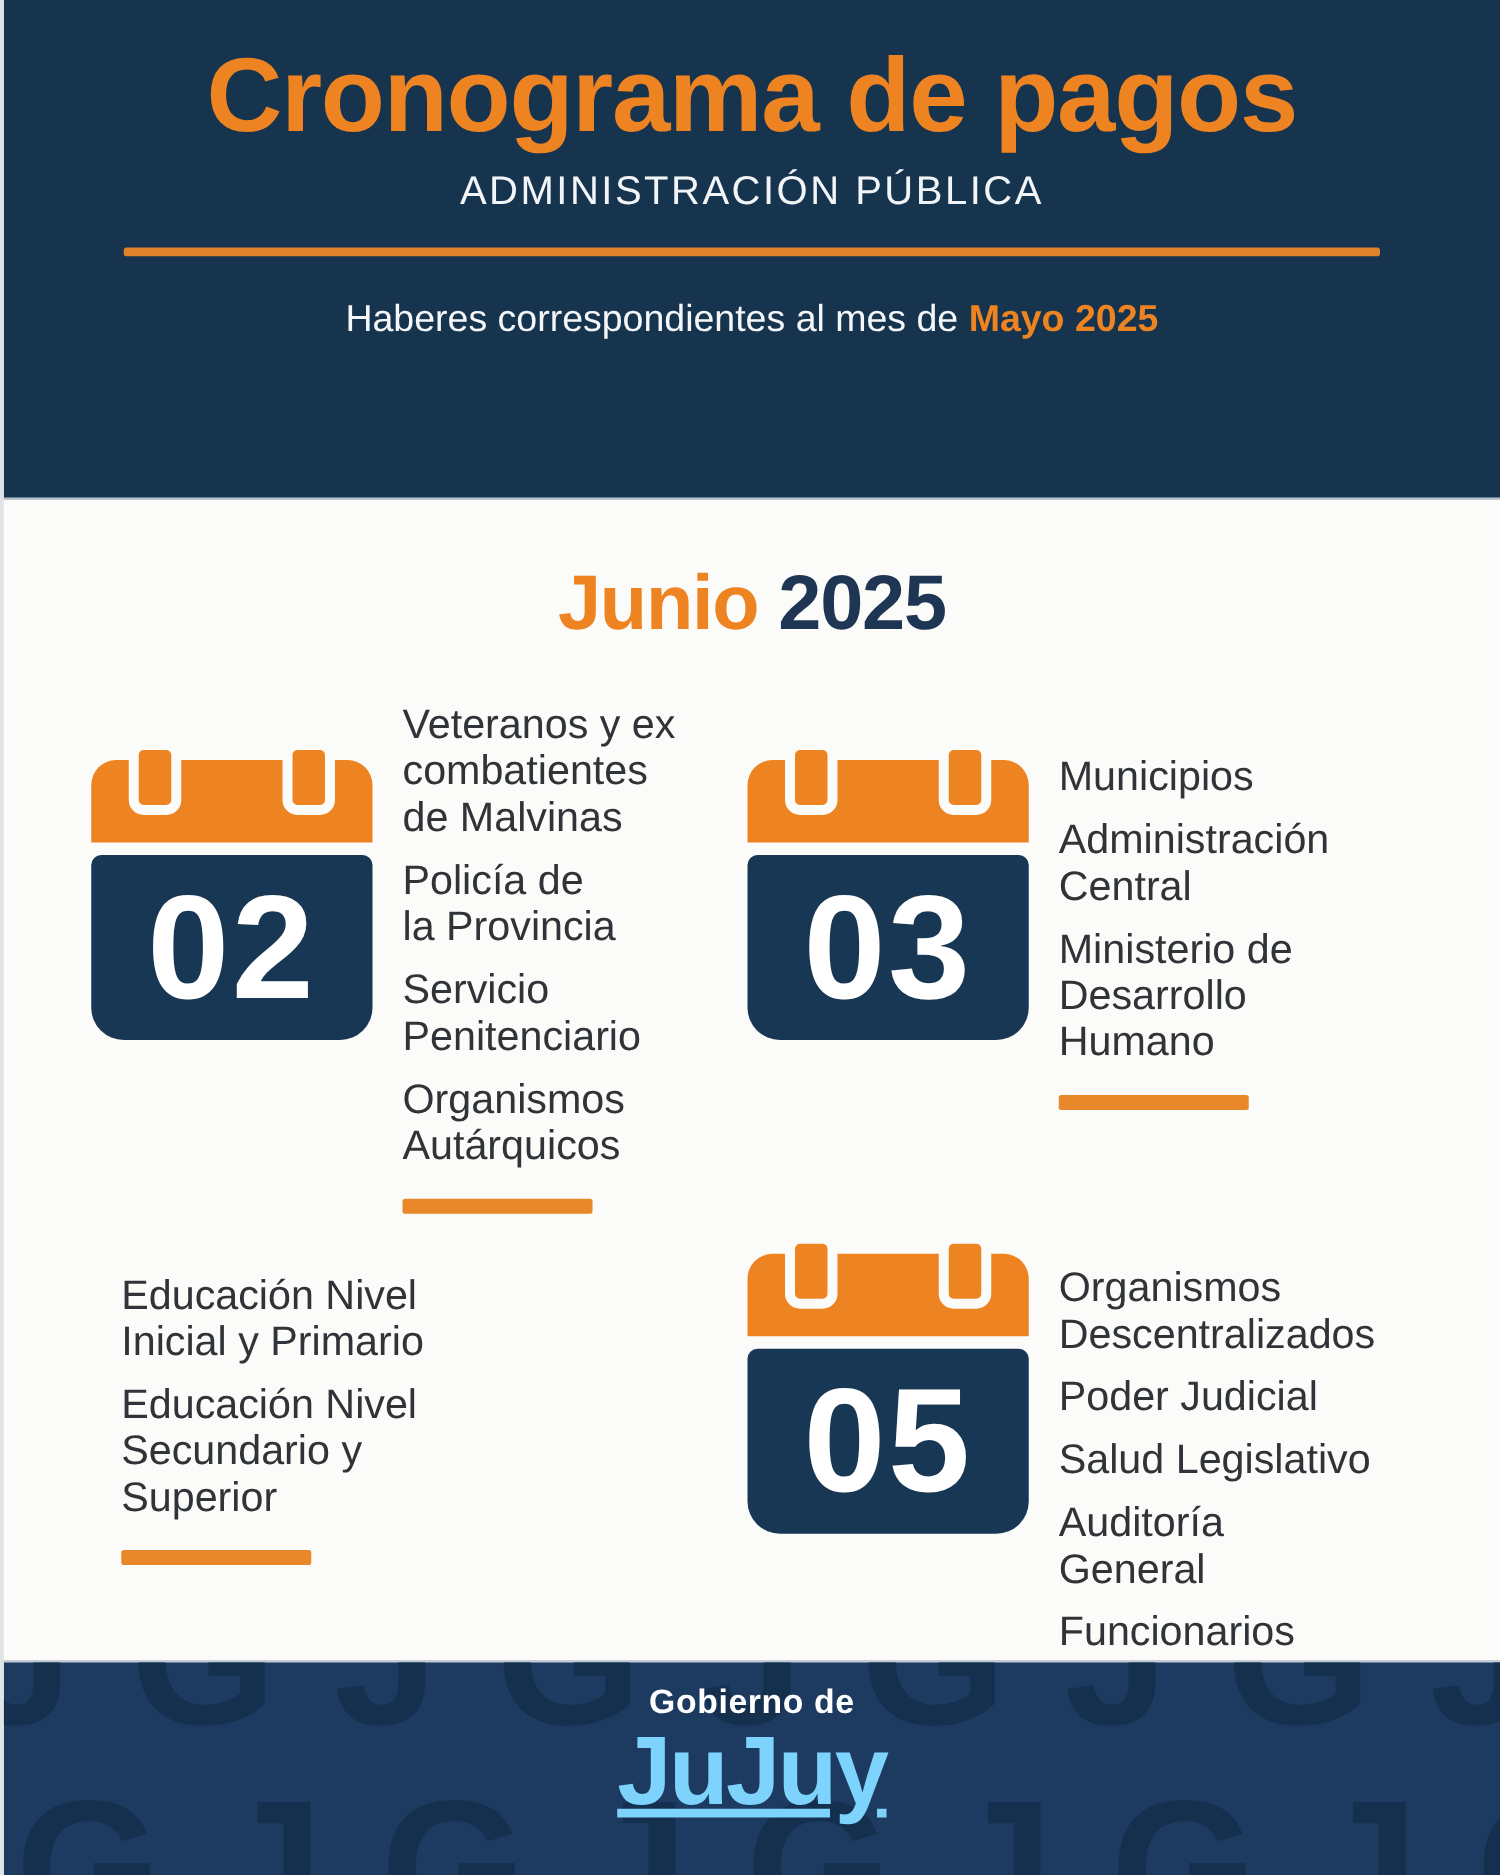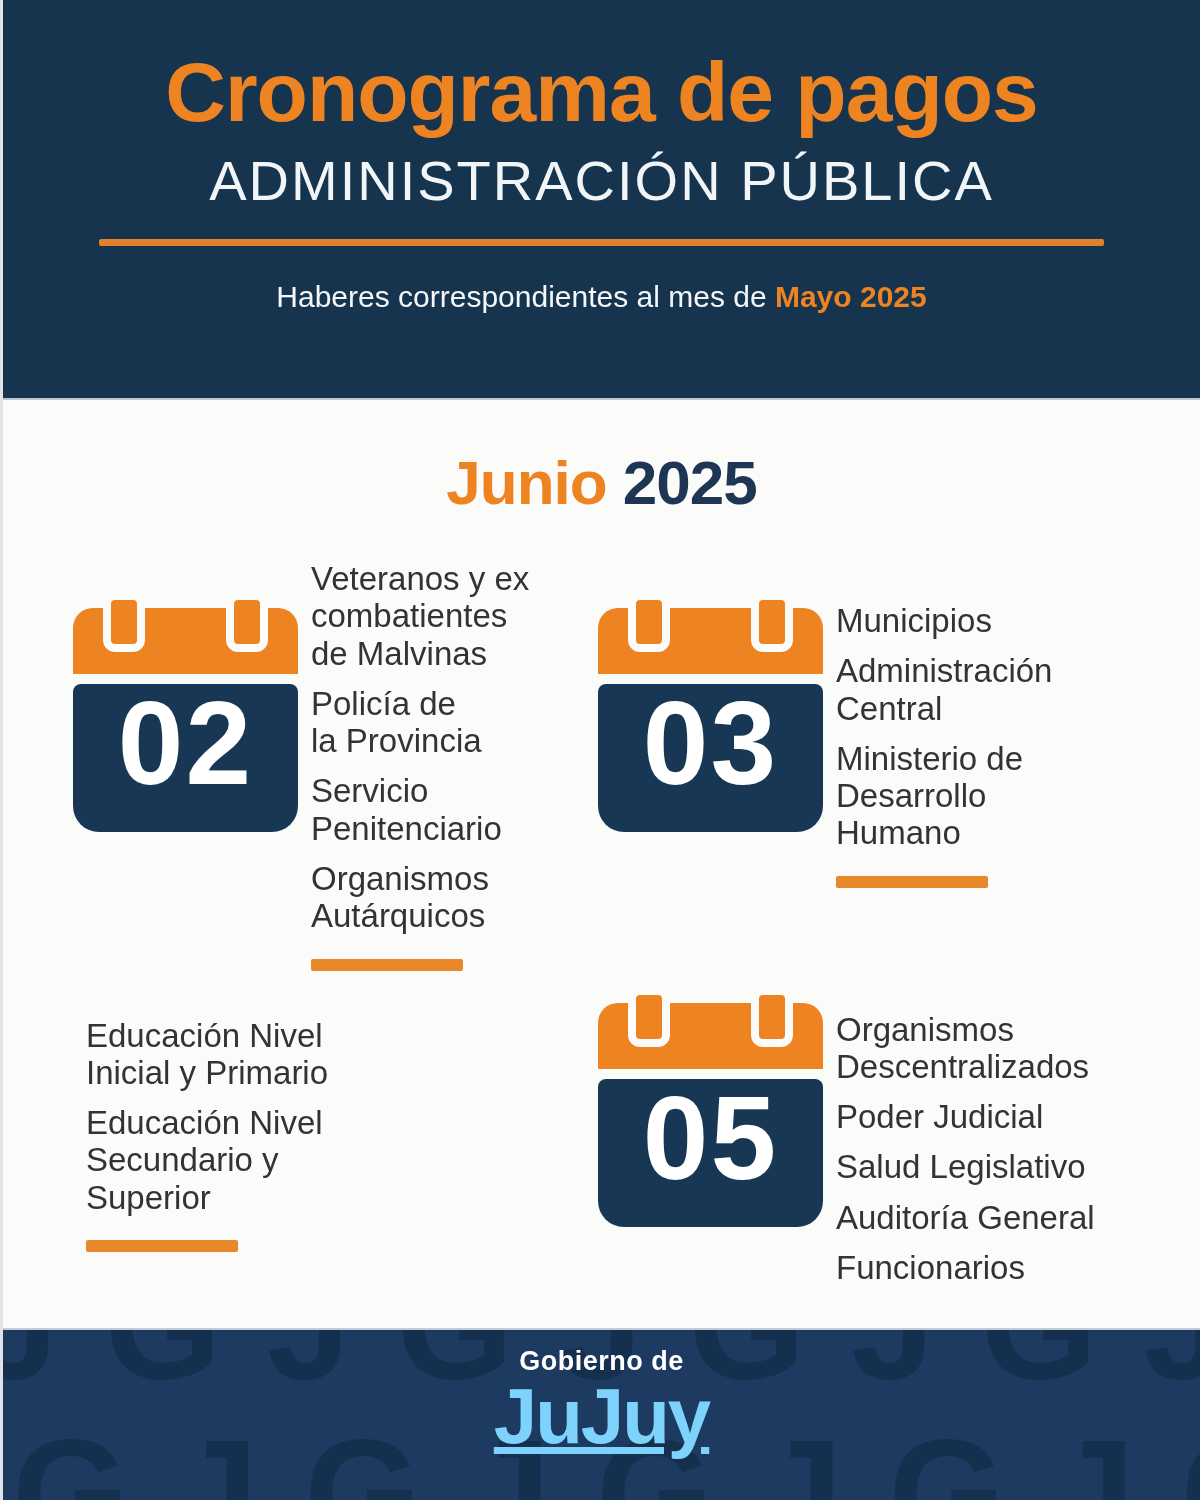--- a/index.html
+++ b/index.html
@@ -13,34 +13,34 @@
     font-family:"Liberation Sans","DejaVu Sans",sans-serif;
     overflow:hidden;
     border-left:3px solid #e0e4e7;
   }
 
   
   .header {
     height:400px;
     background:var(--navy,#17344f);
     text-align:center;
-    padding-top:48px;
+    padding-top:32px;
     border-bottom:2px solid #b9c6d2;
   }
   .header-title {
     margin:0;
     font-size:84px;
     font-weight:700;
     letter-spacing:-1px;
     color:var(--orange,#ee8322);
     line-height:1.05;
   }
   .header-subtitle {
     margin:16px 0 0 0;
-    font-size:56px;
+    font-size:32px;
     font-weight:400;
     letter-spacing:2px;
     color:#f2f5f8;
     line-height:1.05;
   }
   .header-divider {
     width:1005px; height:7px;
     margin:28px auto 0 auto;
     background:#e0812c;
     border-radius:2px;
@@ -72,21 +72,21 @@
     margin-top:62px;
     padding-left:70px;
     display:grid;
     grid-template-columns:525px 505px;
   }
   .cell {
     display:flex;
     align-items:flex-start;
     min-height:380px;
   }
-  .cell-text { margin-left:13px; padding-top:0; }
+  .cell-text { margin-left:24px; padding-top:0; }
   .cell:nth-child(1) .cell-text { margin-top:-16px; }
   .cell:nth-child(2) .cell-text { margin-top:26px; }
   .cell:nth-child(3) .cell-text { margin-top:46px; }
   .cell:nth-child(4) .cell-text { margin-top:40px; }
 
   .group {
     margin:0 0 13px 0;
     font-size:33px;
     line-height:1.13;
     color:#303338;
@@ -118,21 +118,21 @@
   .cal-top {
     position:absolute; top:16px; left:0; right:0;
     height:66px;
     background:var(--orange,#ee8019);
     border-radius:20px 20px 0 0;
   }
   .cal-body {
     position:absolute; top:92px; left:0; right:0; bottom:0;
     background:var(--cal-navy,#173754);
     border-radius:8px 8px 26px 26px;
-    display:flex; align-items:flex-start; justify-content:center;
+    display:flex; align-items:center; justify-content:center;
   }
   .cal-day {
     color:#ffffff;
     font-size:118px;
     font-weight:700;
     letter-spacing:2px;
     line-height:1;
   }
 
   

